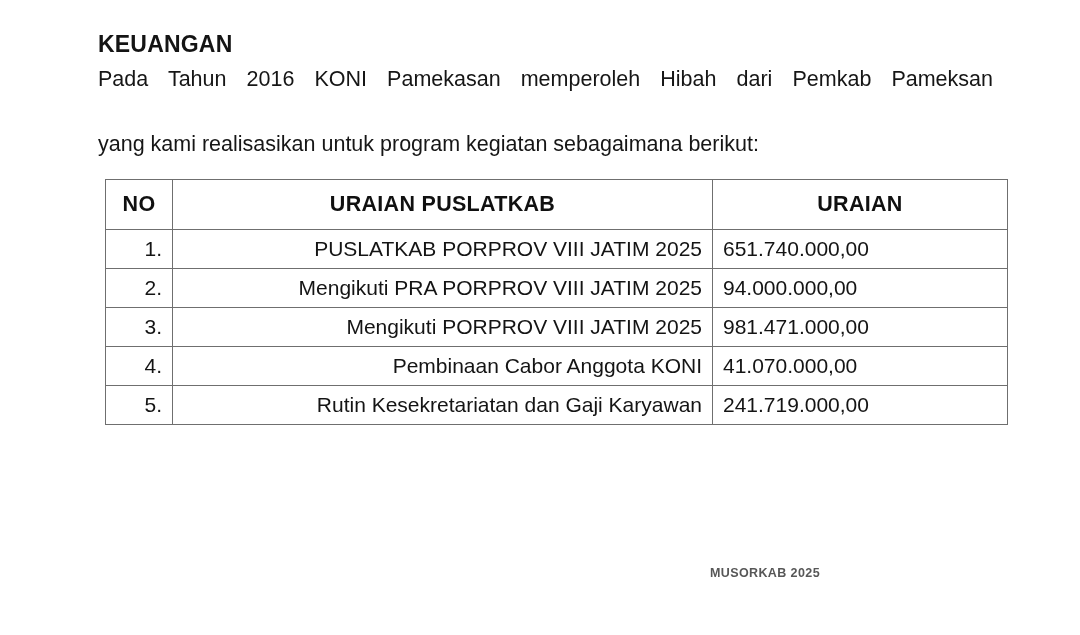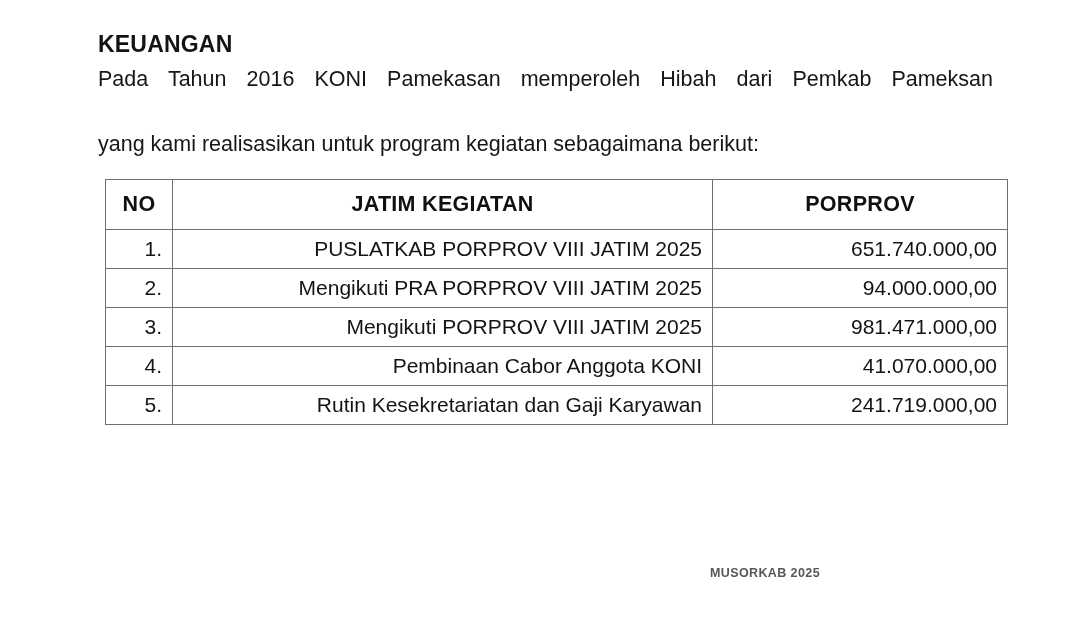--- a/index.html
+++ b/index.html
@@ -100,21 +100,21 @@
   }
 
   tbody td {
     height: 38px;
     font-size: 21px;
     color: #141414;
   }
 
   td.no    { text-align: right; padding-right: 9px; }
   td.desc  { text-align: right;  padding-left: 12px; }
-  td.amt   { text-align: right; padding-right: 12px; }
+  td.amt   { padding-right: 12px; }
 
   tr.total td {
     background: #c4d6ef;
     height: 62px;
     font-weight: bold;
     font-size: 22px;
     letter-spacing: 0.3px;
     color: #0d0d0d;
   }
   tr.total td.total-label { text-align: center; }
@@ -149,22 +149,22 @@
   <div class="table-wrap">
     <table class="fin">
       <colgroup>
         <col class="c-no">
         <col class="c-desc">
         <col class="c-amt">
       </colgroup>
       <thead>
         <tr>
           <th>NO</th>
-          <th>JATIM KEGIATAN</th>
-          <th>PORPROV</th>
+          <th>URAIAN PUSLATKAB</th>
+          <th>URAIAN</th>
         </tr>
       </thead>
       <tbody>
         <tr>
           <td class="no">1.</td>
           <td class="desc">PUSLATKAB PORPROV VIII JATIM 2025</td>
           <td class="amt">651.740.000,00</td>
         </tr>
         <tr>
           <td class="no">2.</td>

